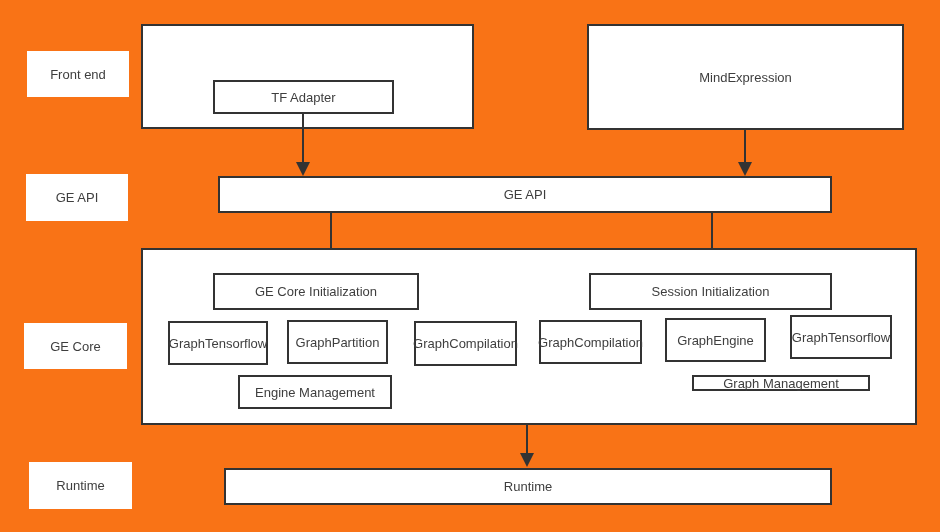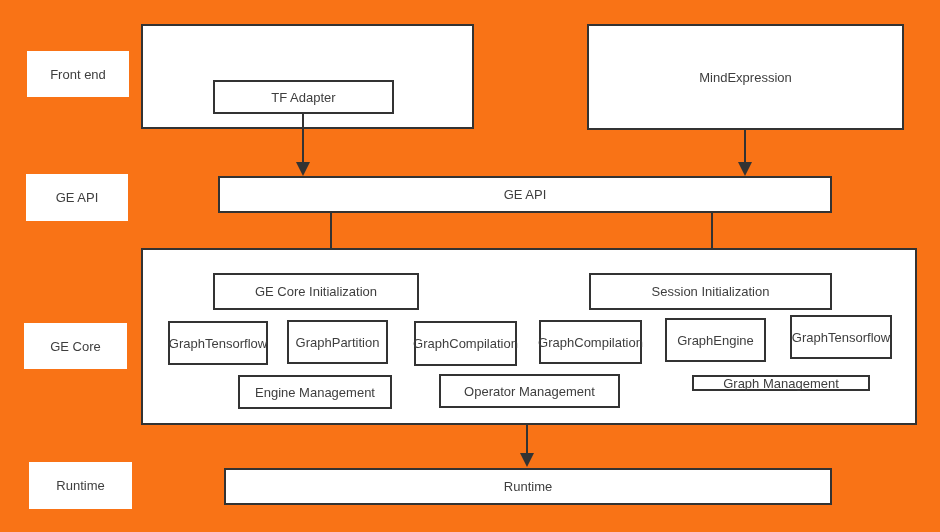--- a/index.html
+++ b/index.html
@@ -113,21 +113,20 @@
   <div class="box twoline" style="left:665px; top:318px; width:101px; height:44px;">
     <span>Graph</span>
     <span>Engine</span>
   </div>
   <div class="box twoline" style="left:790px; top:315px; width:102px; height:44px;">
     <span>Graph</span>
     <span>Tensorflow</span>
   </div>
 
   <div class="box" style="left:194px; top:375px; width:154px; height:34px;margin-left:44px;">Engine Management</div>
-  <div class="box" style="left:439px; top:374px; width:181px; height:34px;">Operator Management</div>
   <div class="box" style="left:692px; top:375px; width:178px; height:16px;">Graph Management</div>
 
   <div>
     <div class="stem" style="left:526px; top:425px; height:28px;"></div>
     <div class="head" style="left:520px; top:453px;"></div>
   </div>
 
   <div class="box" style="left:224px; top:468px; width:608px; height:37px;">Runtime</div>
 
 </div>

